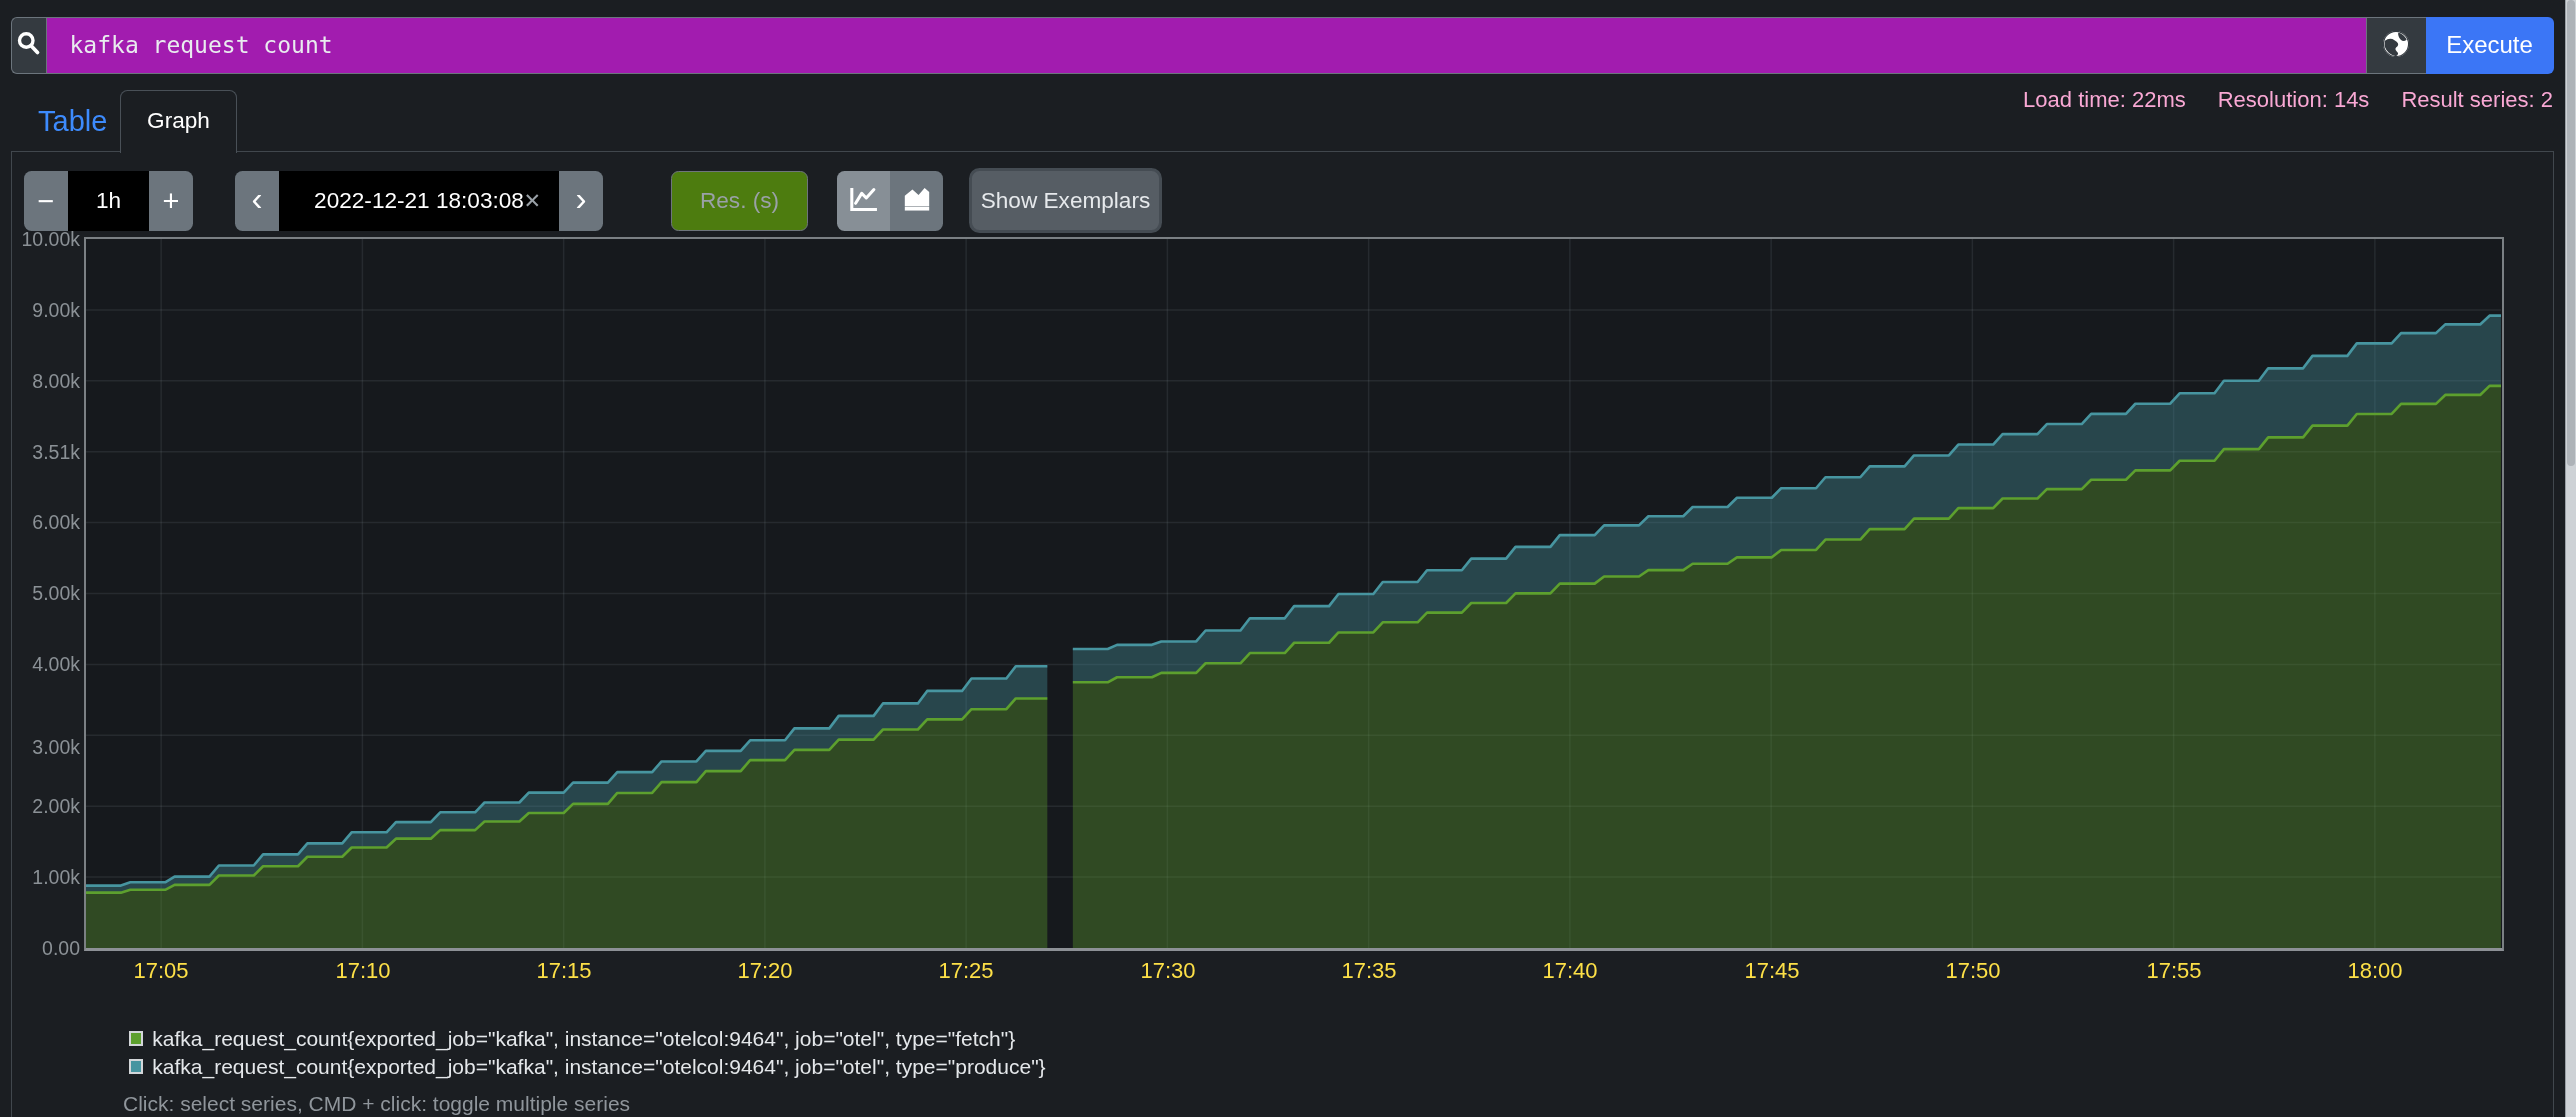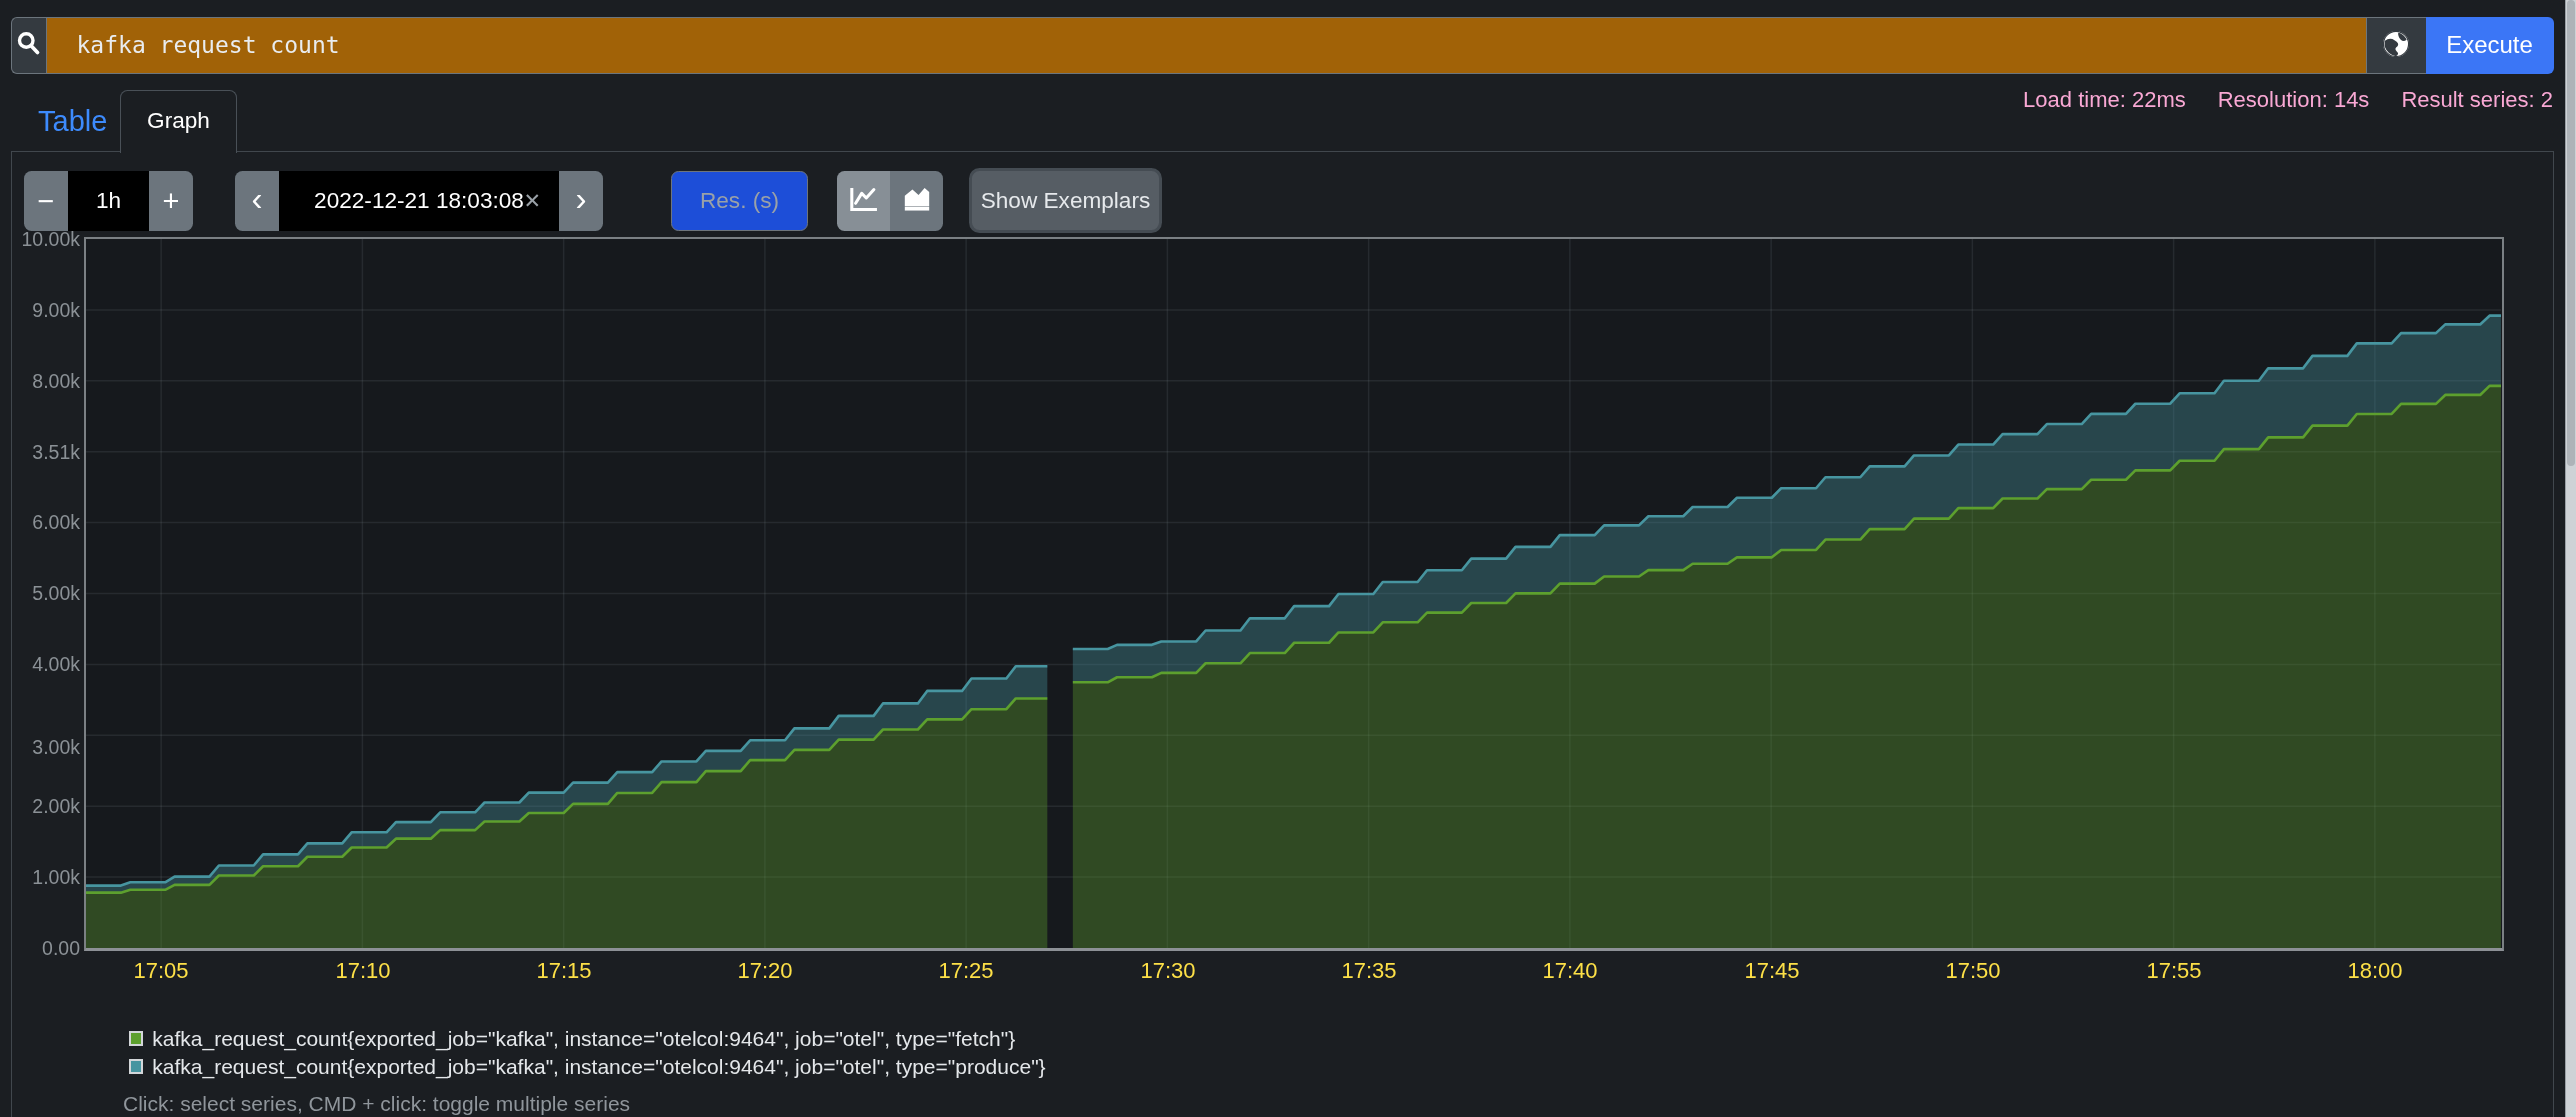--- a/index.html
+++ b/index.html
@@ -14,23 +14,23 @@
   .query-group{
     position:absolute; left:10.5px; top:16.5px; height:57px; width:2543px;
     display:flex; align-items:stretch;
   }
   .qg-search-addon{
     width:35px; background:#343a40; border:1.5px solid #6c757d;
     border-right:none; border-radius:6px 0 0 6px;
     display:flex; align-items:center; justify-content:center;
   }
   .qg-input{
-    flex:1; background:#a16207; border:1.5px solid #6c757d; border-right:none;
+    flex:1; background:#a21caf; border:1.5px solid #6c757d; border-right:none;
     color:#e9ecef; font-family:"DejaVu Sans Mono", monospace; font-size:23px;
-    padding-left:30px; outline:none;
+    padding-left:23px; outline:none;
   }
   .qg-globe-btn{
     width:60px; background:#343a40; border:1.5px solid #6c757d; border-right:none;
     display:flex; align-items:center; justify-content:center; cursor:pointer;
   }
   .qg-execute{
     width:128px; background:#3b76f6; border:none; border-radius:0 6px 6px 0;
     color:#fff; font-size:24px; font-family:"Liberation Sans", sans-serif;
     cursor:pointer;
   }
@@ -73,21 +73,21 @@
   .g1 .ctl-black{ width:81px; }
   .g2{ left:235px; }
   .g2 .ctl-btn{ width:44px; font-size:33px; padding-bottom:4.5px; }
   .g2 .ctl-black{ width:280px; font-size:22.6px; }
   .date-clear{
     position:absolute; right:18px; top:0; height:60px; display:flex;
     align-items:center; color:#9aa1a7; font-size:21px; cursor:pointer;
   }
   .res-input{
     position:absolute; left:671px; top:171px; width:137px; height:60px;
-    background:#1d4ed8; border:1.5px solid #6e757c; border-radius:7.5px;
+    background:#4d7c0f; border:1.5px solid #6e757c; border-radius:7.5px;
     color:#fff; font-size:22.6px; text-align:center; outline:none;
     font-family:"Liberation Sans", sans-serif; z-index:2;
   }
   .res-input::placeholder{ color:#9aa1a7; }
   .toggle-group{ left:837px; }
   .tg-btn{ width:53px; }
   .tg-active{ background:#878f96; }
   .exemplars-btn{
     position:absolute; left:969px; top:168px; width:193px; height:65px;
     background:#565d64; border:3.8px solid #454c53; border-radius:10.5px;

